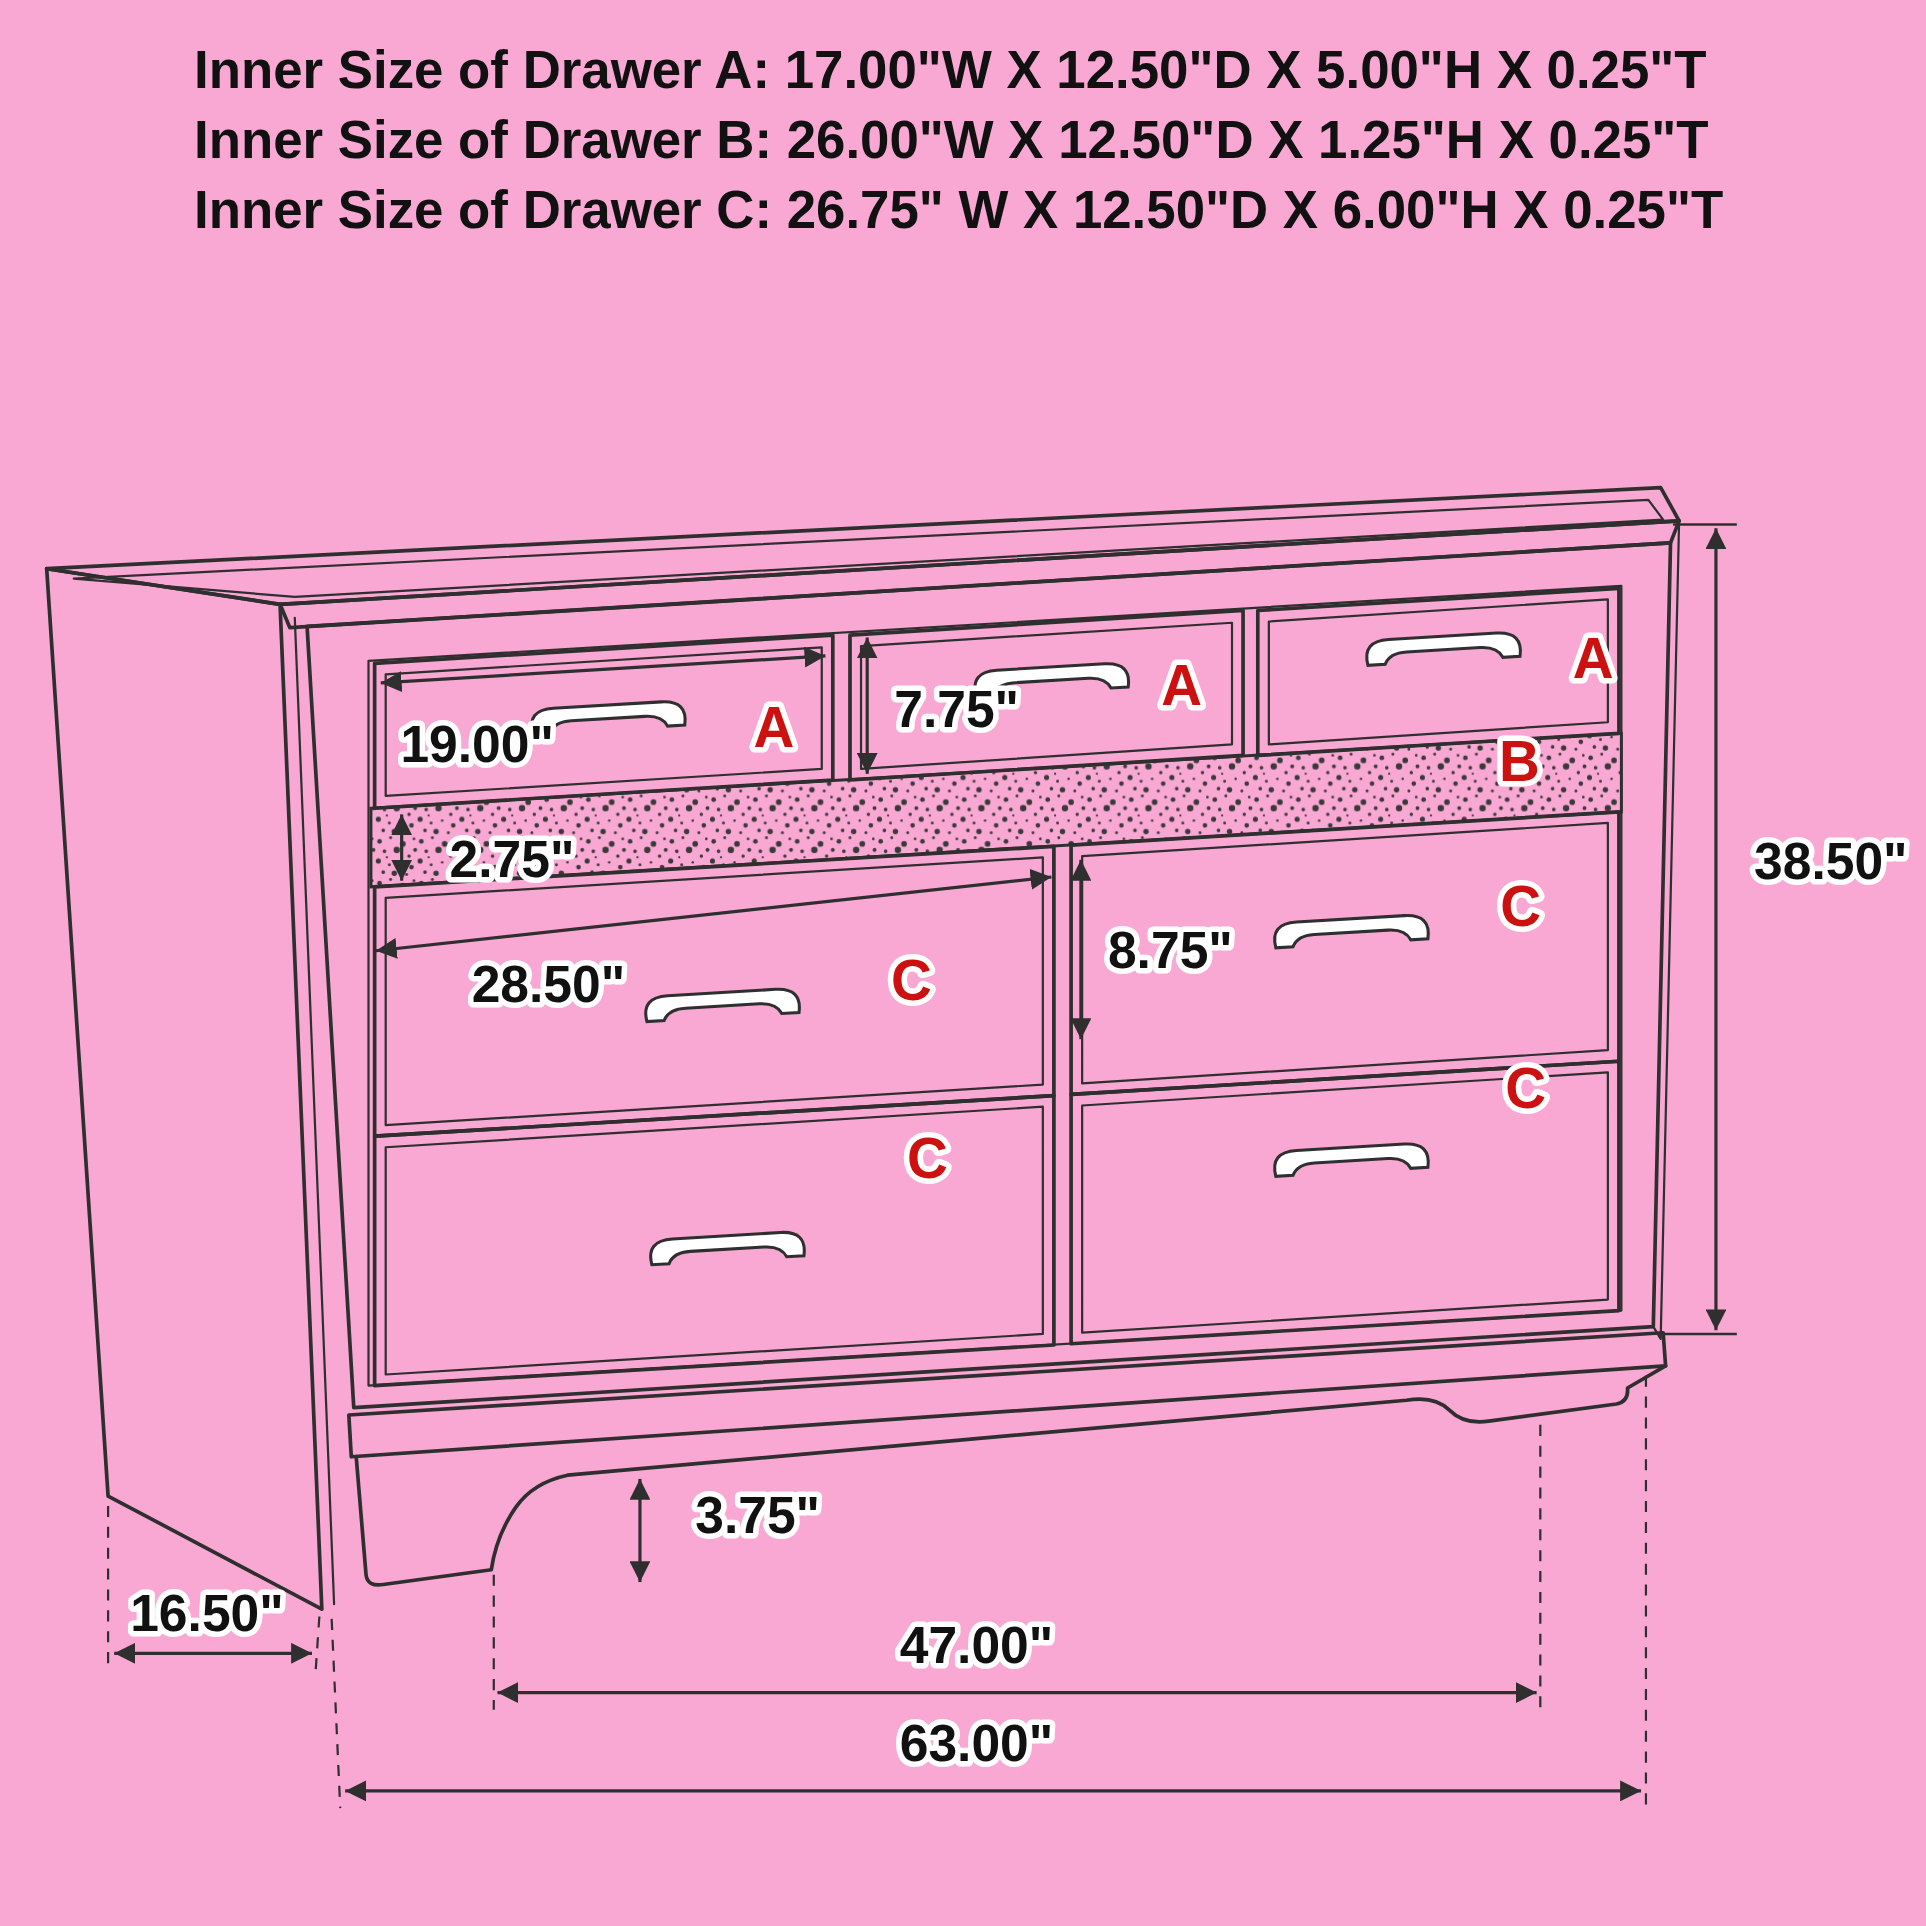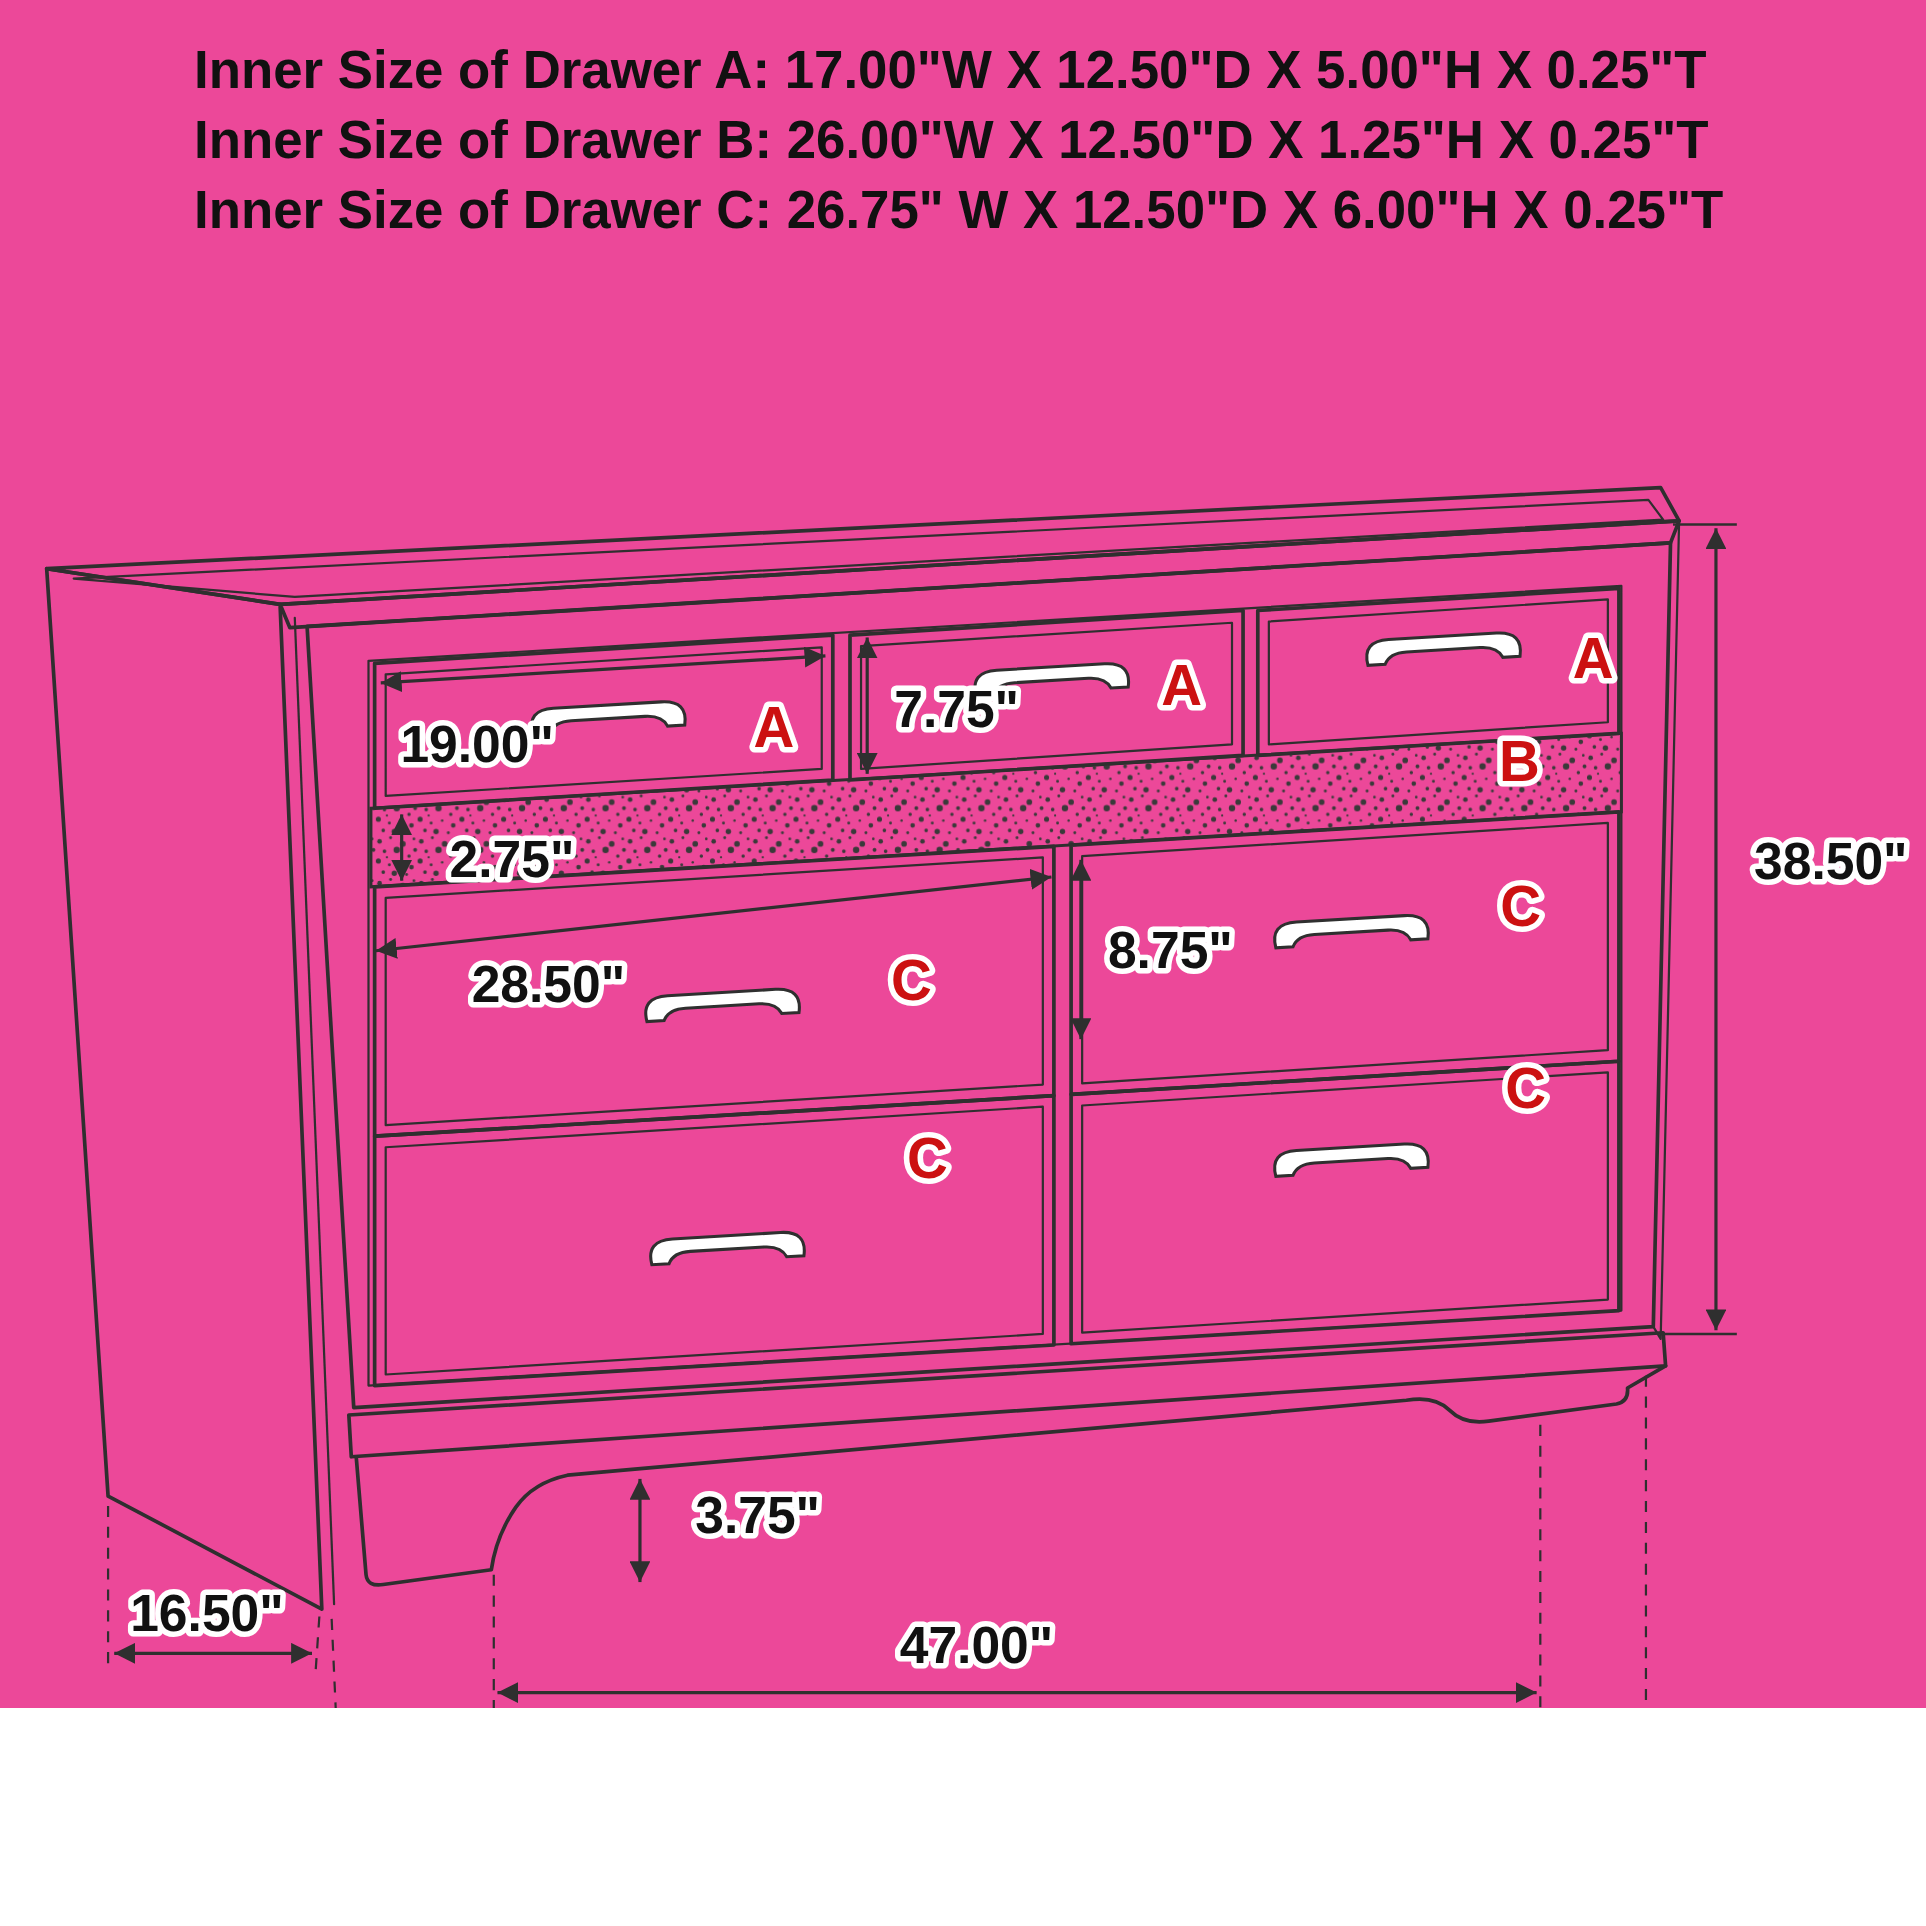--- a/index.html
+++ b/index.html
@@ -1,16 +1,16 @@
 <!DOCTYPE html>
 <html style="font-size:12.3px"><head>
 <meta charset="utf-8">
 <style>
   html,body{margin:0;padding:0;background:#ffffff;}
-  .canvas{width:1926px;height:1708px;background:#ec4899;position:relative;overflow:hidden;}
+  .canvas{width:1926px;height:1926px;background:#f9a8d4;position:relative;overflow:hidden;}
   svg{display:block;width:1926px;height:1926px;}
   .ol{fill:none;stroke:#2f2f2f;stroke-width:3;stroke-linejoin:round;stroke-linecap:round;}
   .ol2{fill:none;stroke:#2f2f2f;stroke-width:1.8;stroke-linejoin:round;stroke-linecap:round;}
   .dim{stroke:#2f2f2f;stroke-width:2.6;fill:none;}
   .ext{stroke:#2f2f2f;stroke-width:2;fill:none;}
   .dash{stroke:#2f2f2f;stroke-width:1.8;fill:none;stroke-dasharray:9 8;}
   .htext{font-family:"Liberation Sans",sans-serif;font-weight:bold;font-size:43px;fill:#111111;}
   .dtext{font-family:"Liberation Sans",sans-serif;font-weight:bold;font-size:42px;fill:#111111;
          stroke:#ffffff;stroke-width:9;paint-order:stroke;stroke-linejoin:round;}
   .rletter{font-family:"Liberation Sans",sans-serif;font-weight:bold;font-size:46px;fill:#cc1111;

